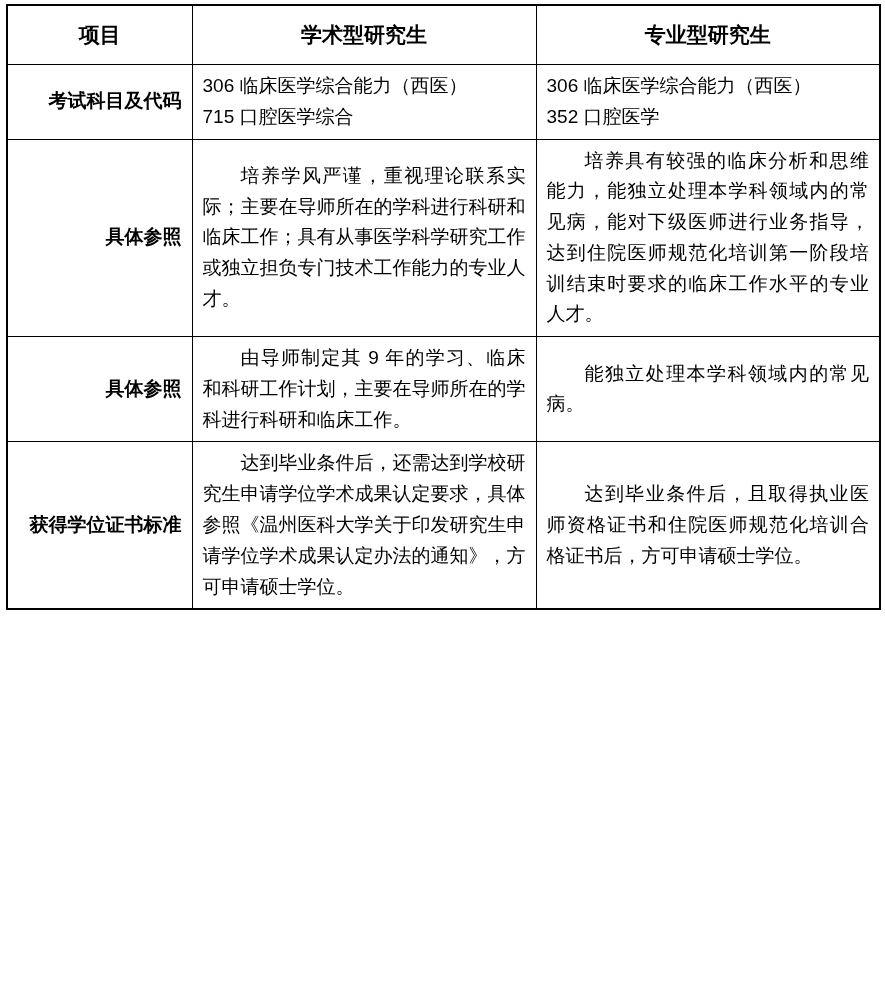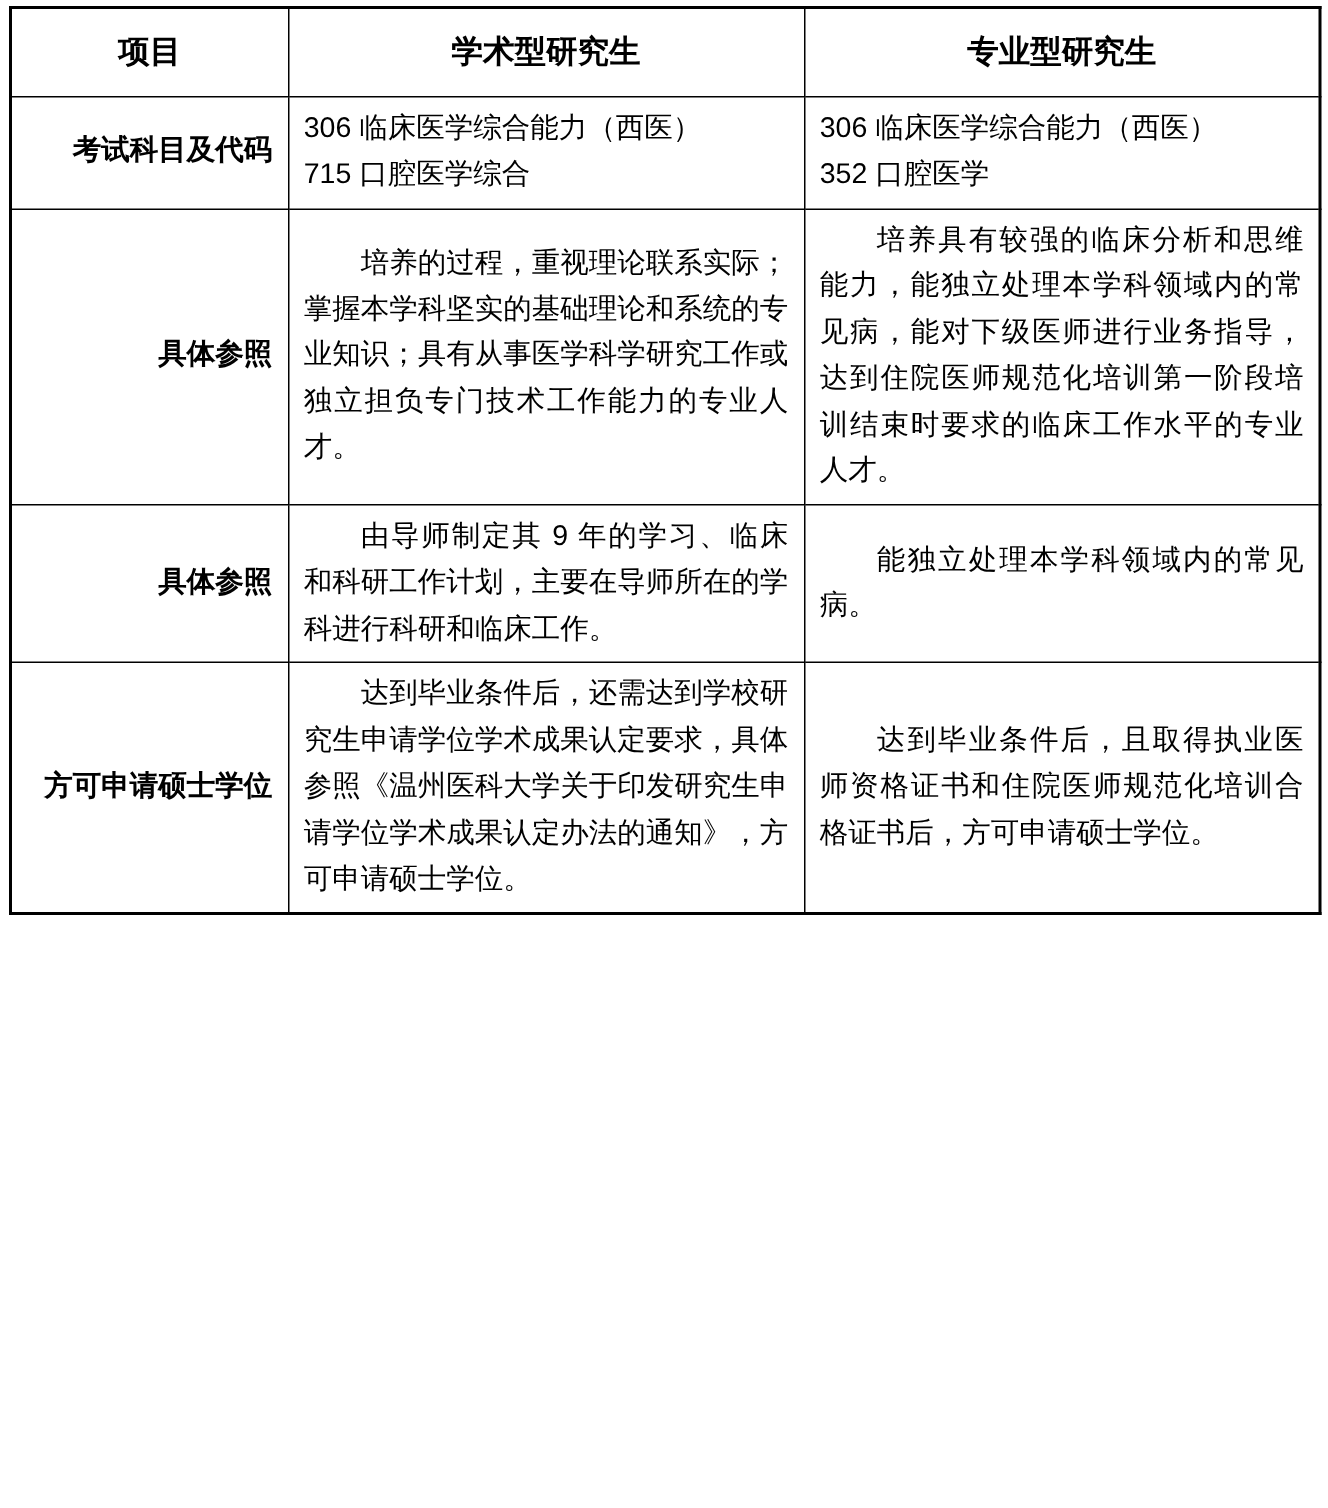--- a/index.html
+++ b/index.html
@@ -77,28 +77,28 @@
     <tbody>
       <tr>
         <td class="label">考试科目及代码</td>
         <td class="body noindent" style="white-space: pre-line;">306 临床医学综合能力（西医）
 715 口腔医学综合</td>
         <td class="body noindent" style="white-space: pre-line;">306 临床医学综合能力（西医）
 352  口腔医学</td>
       </tr>
       <tr>
         <td class="label">具体参照</td>
-        <td class="body">培养的过程，重视理论联系实际；掌握本学科坚实的基础理论和系统的专业知识；具有从事医学科学研究工作或独立担负专门技术工作能力的专业人才。</td>
+        <td class="body">培养学风严谨，重视理论联系实际；主要在导师所在的学科进行科研和临床工作；具有从事医学科学研究工作或独立担负专门技术工作能力的专业人才。</td>
         <td class="body">培养具有较强的临床分析和思维能力，能独立处理本学科领域内的常见病，能对下级医师进行业务指导，达到住院医师规范化培训第一阶段培训结束时要求的临床工作水平的专业人才。</td>
       </tr>
       <tr>
         <td class="label">具体参照</td>
         <td class="body">由导师制定其 9 年的学习、临床和科研工作计划，主要在导师所在的学科进行科研和临床工作。</td>
         <td class="body">能独立处理本学科领域内的常见病。</td>
       </tr>
       <tr>
-        <td class="label">方可申请硕士学位</td>
+        <td class="label">获得学位证书标准</td>
         <td class="body">达到毕业条件后，还需达到学校研究生申请学位学术成果认定要求，具体参照《温州医科大学关于印发研究生申请学位学术成果认定办法的通知》，方可申请硕士学位。</td>
         <td class="body">达到毕业条件后，且取得执业医师资格证书和住院医师规范化培训合格证书后，方可申请硕士学位。</td>
       </tr>
     </tbody>
   </table>
 </div>
 
 </body></html>

